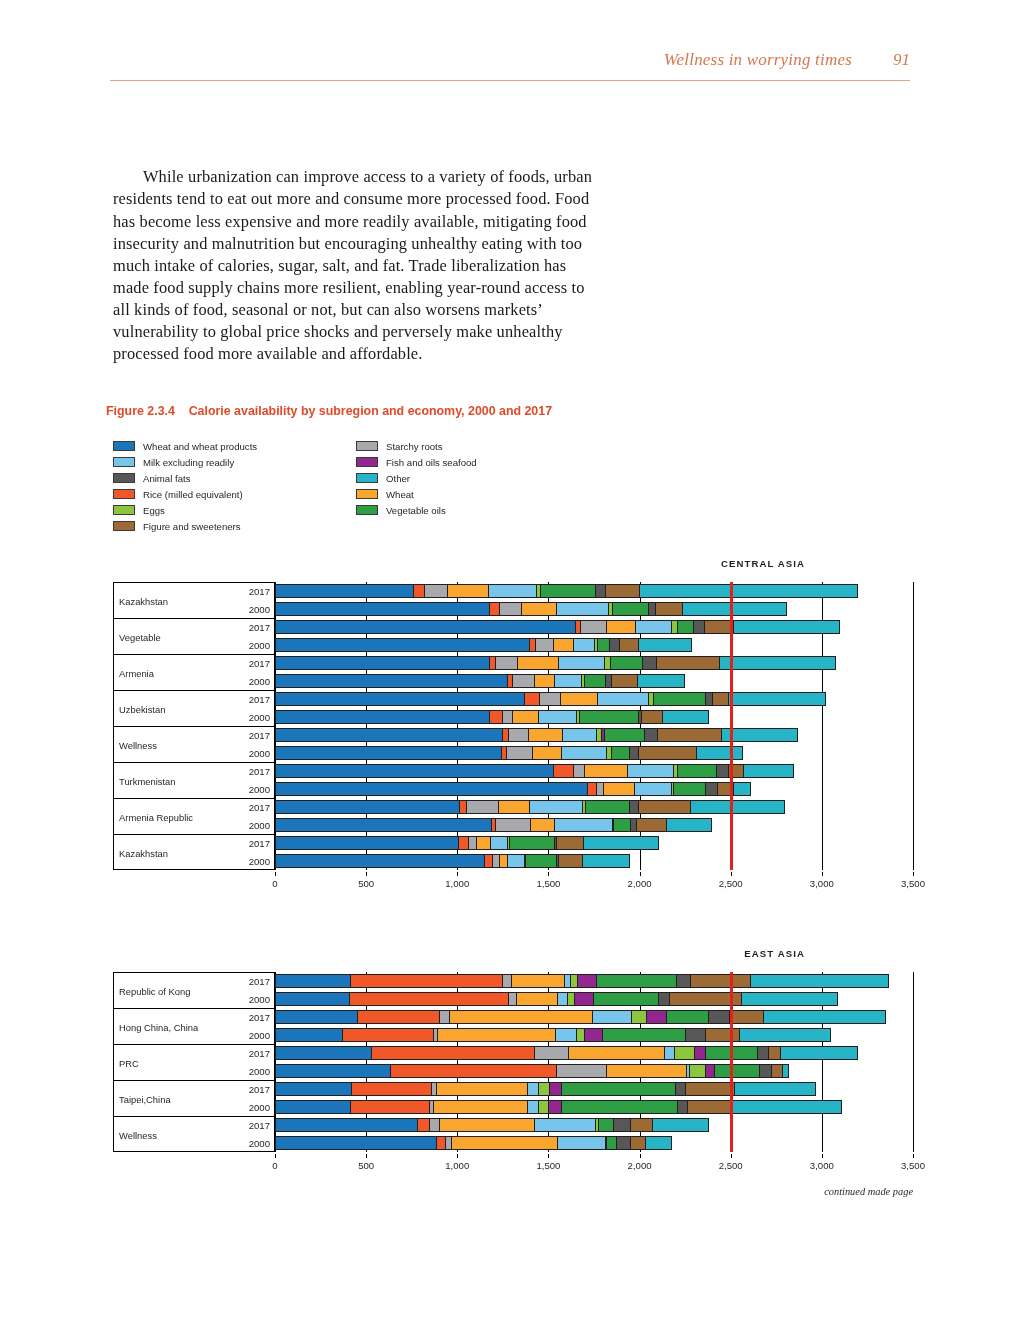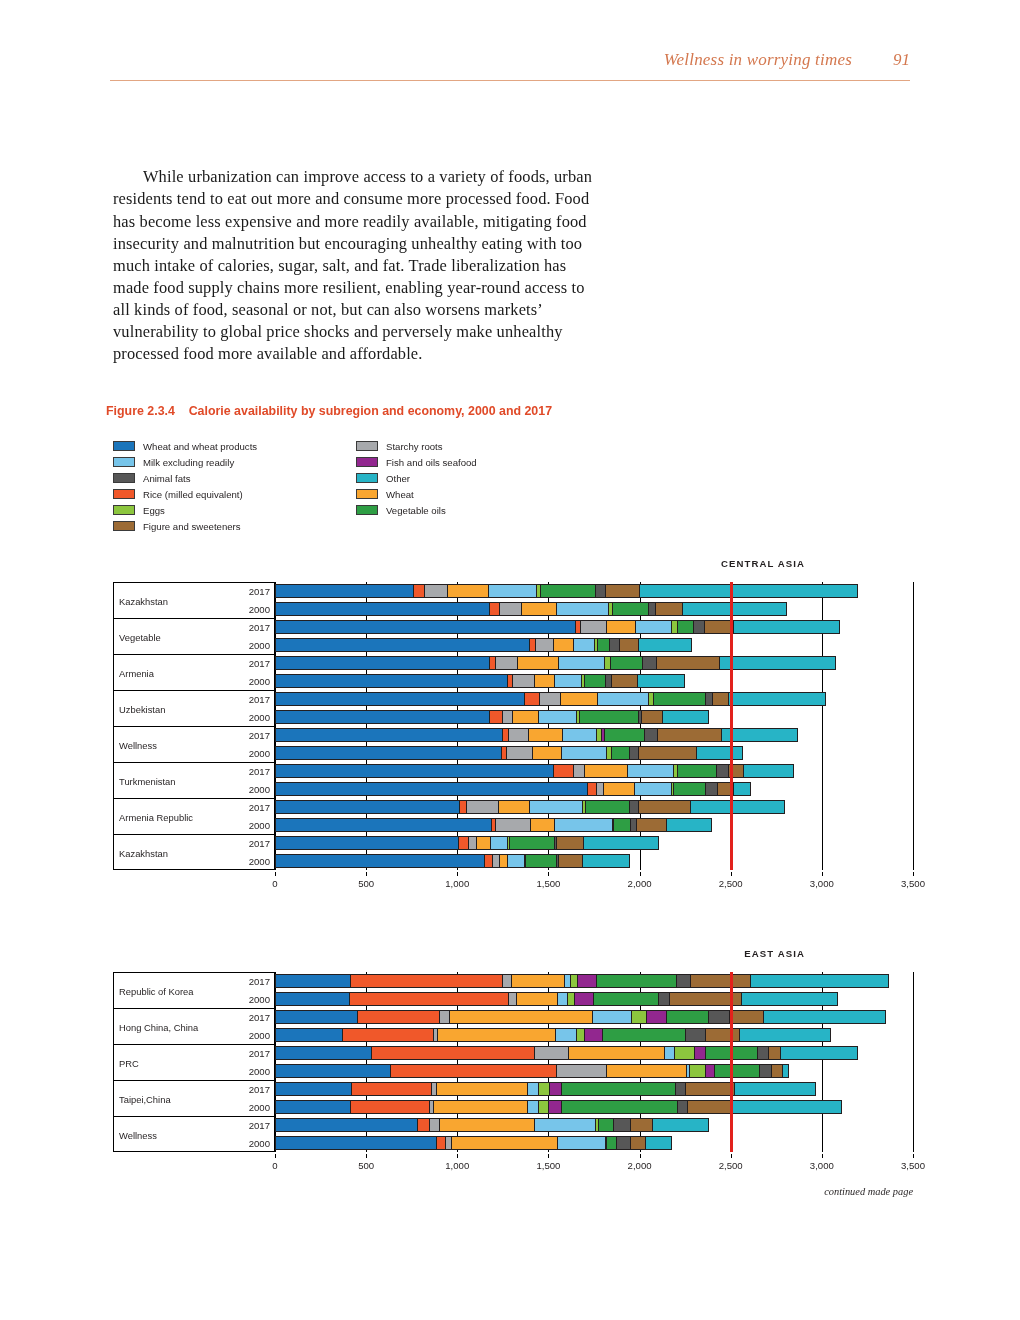--- a/index.html
+++ b/index.html
@@ -464,21 +464,21 @@
         <div class="xlab" style="left: 638px; top: 6px;">3,500</div>
       </div>
     </div>
 </div>
 
 <div class="chart-block ea">
   <div class="region-label">EAST ASIA</div>
   <div class="plot" id="plot-1" style="height: 204px;">
       <div class="labtable" style="height: 180px;">
         <div class="labrow">
-          <div class="cname">Republic of Korea</div>
+          <div class="cname">Republic of Kong</div>
           <div class="yrs">
             <div class="yr">2017</div>
             <div class="yr">2000</div>
           </div>
         </div>
         <div class="labrow">
           <div class="cname">Hong China, China</div>
           <div class="yrs">
             <div class="yr">2017</div>
             <div class="yr">2000</div>

